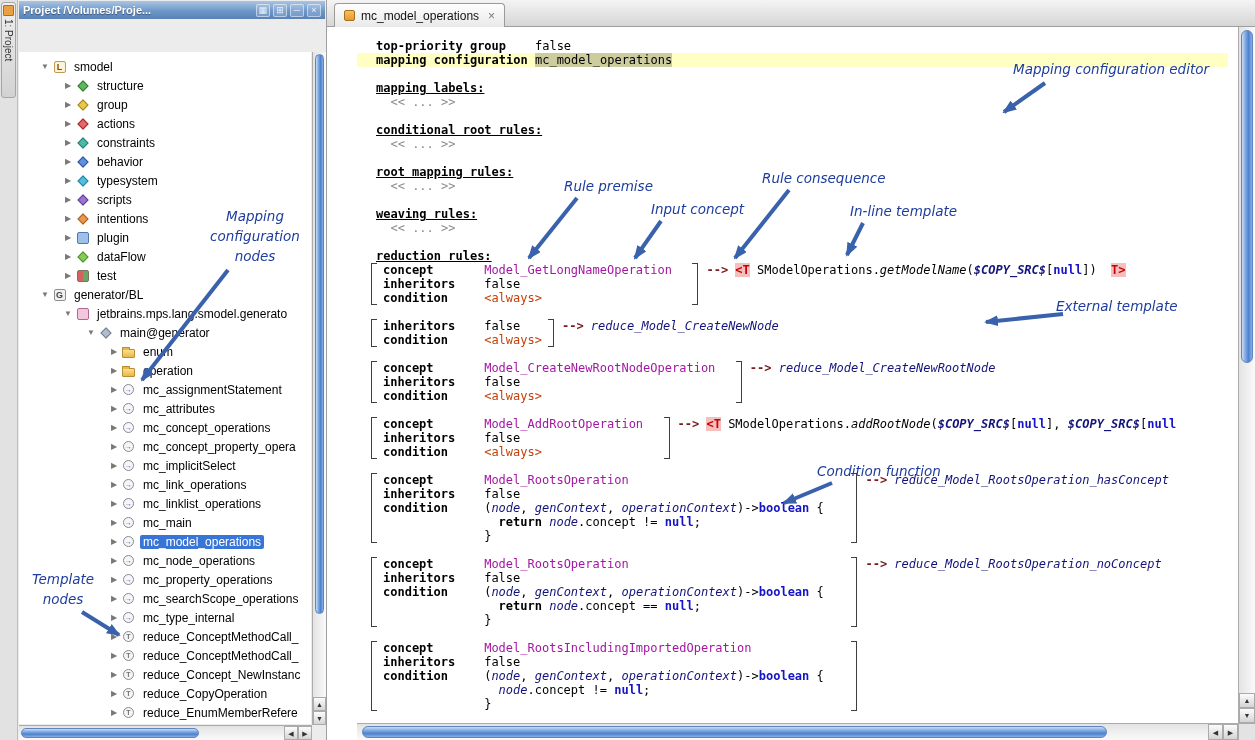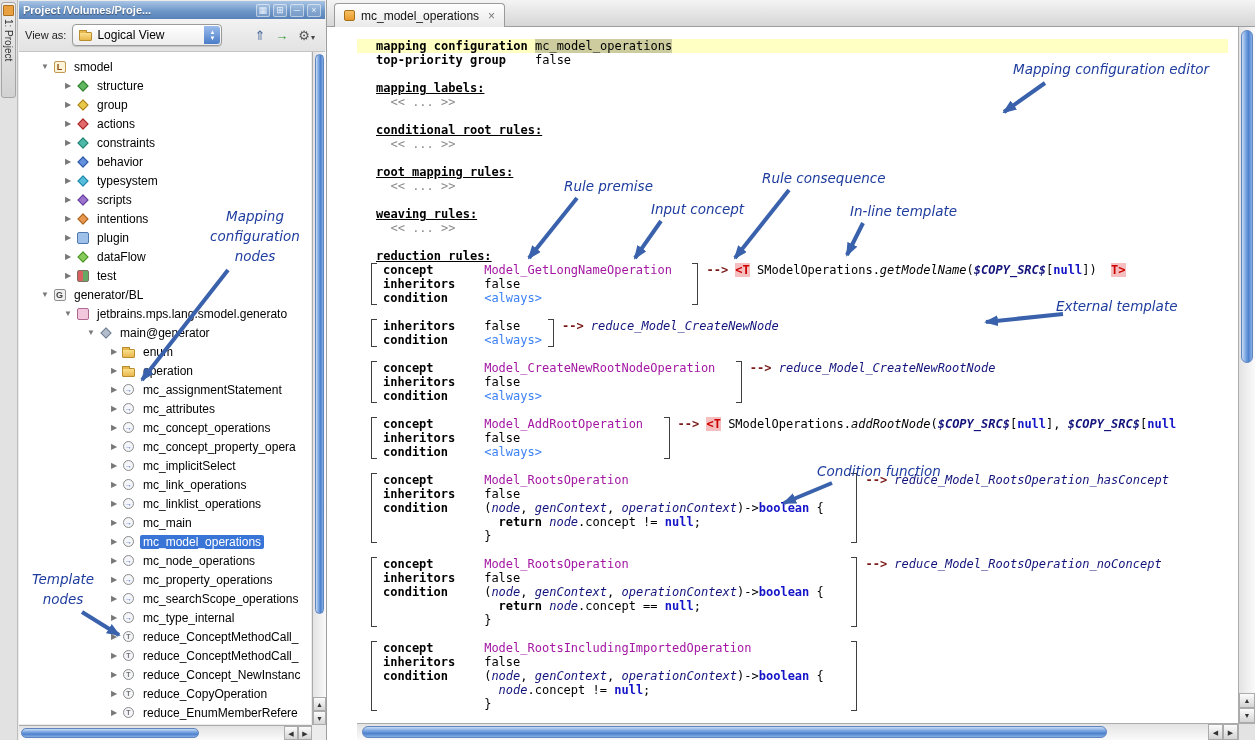--- a/index.html
+++ b/index.html
@@ -86,21 +86,21 @@
   .br{width:5px;border-top:1px solid #3F3F3F;border-bottom:1px solid #3F3F3F;flex:none;}
   .brl{border-left:1px solid #3F3F3F;}
   .brr{border-right:1px solid #3F3F3F;}
   .plines{flex:none;}
   .cons{margin-left:8px;white-space:pre;align-self:flex-start;height:14px;padding-left:0 !important;}
 
   .s-kw{font-weight:bold;}
   .s-hdr{font-weight:bold;text-decoration:underline;}
   .s-title{background:#CCCC9E;}
   .s-gray{color:#8C8C8C;}
-  .s-always{color:#3b82f6;}
+  .s-always{color:#c2410c;}
   .s-concept{color:#A317A3;}
   .s-arr{font-weight:bold;color:#7A1A1A;}
   .s-tl{background:#F5BFBF;color:#CC0000;font-weight:bold;}
   .s-it{font-style:italic;}
   .s-macro{font-style:italic;font-weight:bold;color:#13137C;}
   .s-null{font-weight:bold;color:#1414C8;}
   .s-tref{font-style:italic;color:#13137C;}
   .s-type{font-weight:bold;color:#1414C8;}
   .s-param{font-style:italic;color:#13137C;}
 
@@ -124,39 +124,20 @@
 
   <div class="project-panel">
     <div class="panel-titlebar">
       <span class="panel-title">Project /Volumes/Proje...</span>
       <span class="tb-icon">▦</span>
       <span class="tb-icon">⊞</span>
       <span class="tb-icon">─</span>
       <span class="tb-icon">×</span>
     </div>
 
-    <div class="panel-toolbar">
-      <span class="viewas">View as:</span>
-      <div class="combo">
-        <span class="ifold"></span>
-        <span class="combo-text">Logical View</span>
-        <span class="combo-stepper">
-          <span>▲</span>
-          <span>▼</span>
-        </span>
-      </div>
-      <span class="tool-icons">
-        <span class="tool-icon">⇑</span>
-        <span class="tool-icon green">→</span>
-        <span class="tool-icon gear">
-            <span>⚙</span>
-            <span class="dd">▾</span>
-          </span>
-      </span>
-    </div>
 
     <div class="tree">
         <div class="trow" style="padding-left: 20px;">
           <span class="tarrow">▼</span>
           <span class="ticon">
             <i class="ibox lang" style="font-style: normal;">L</i>
           </span>
           <span class="tlabel">smodel</span>
         </div>
         <div class="trow" style="padding-left: 43px;">
@@ -414,22 +395,22 @@
   <div class="editor-panel">
     <div class="tabbar">
       <div class="tab">
         <span class="tab-icon"></span>
         <span class="tab-title">mc_model_operations</span>
         <span class="tab-close">×</span>
       </div>
     </div>
     <div class="editor-area">
       <div class="code">
+          <div class="cline"><span class="s-kw">top-priority group</span><span class="s-p">    </span><span class="s-p">false</span></div>
           <div class="cline hl"><span class="s-kw">mapping configuration </span><span class="s-title">mc_model_operations</span></div>
-          <div class="cline"><span class="s-kw">top-priority group</span><span class="s-p">    </span><span class="s-p">false</span></div>
           <div class="cline"></div>
           <div class="cline"><span class="s-hdr">mapping labels:</span></div>
           <div class="cline"><span class="s-p">  </span><span class="s-gray">&lt;&lt; ... &gt;&gt;</span></div>
           <div class="cline"></div>
           <div class="cline"><span class="s-hdr">conditional root rules:</span></div>
           <div class="cline"><span class="s-p">  </span><span class="s-gray">&lt;&lt; ... &gt;&gt;</span></div>
           <div class="cline"></div>
           <div class="cline"><span class="s-hdr">root mapping rules:</span></div>
           <div class="cline"><span class="s-p">  </span><span class="s-gray">&lt;&lt; ... &gt;&gt;</span></div>
           <div class="cline"></div>

